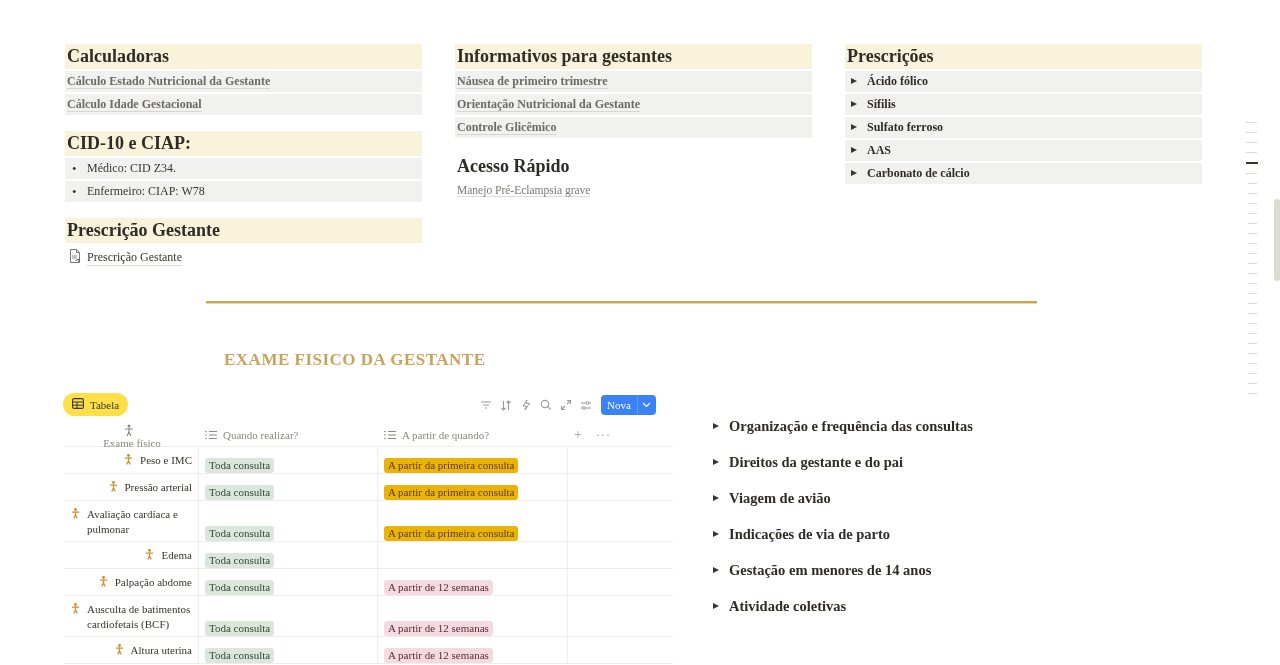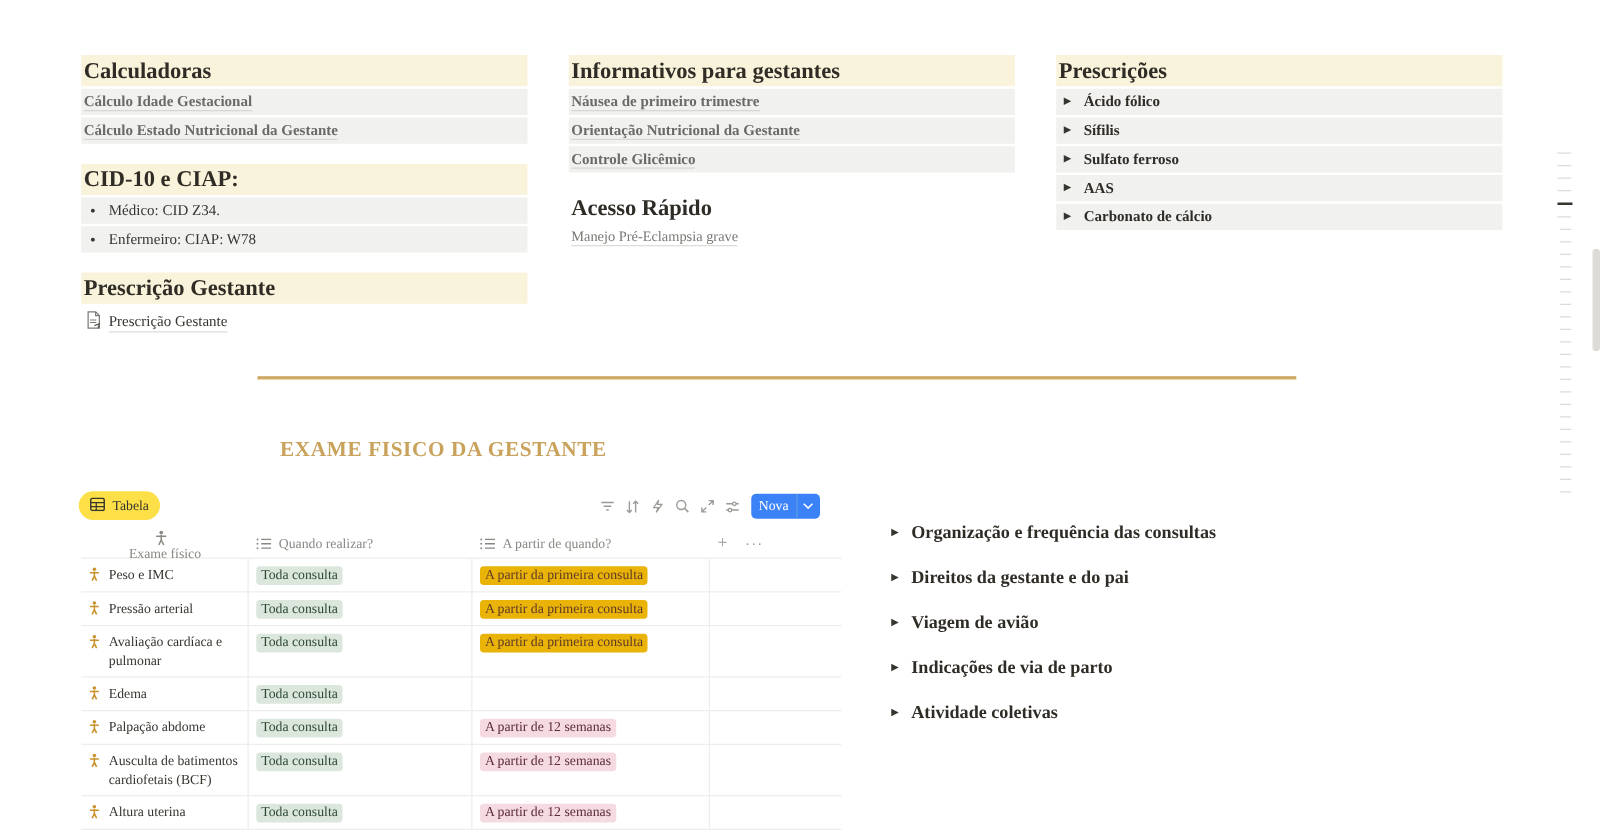--- a/index.html
+++ b/index.html
@@ -44,21 +44,21 @@
 
   .toolbar { position: absolute; left: 476px; top: 395px; height: 20px; display: flex; align-items: center; gap: 0; }
   .tb-icon { width: 20px; height: 20px; display: flex; align-items: center; justify-content: center; color: #9b9a97; }
   .new-btn { margin-left: 5px; display: flex; height: 20px; border-radius: 4px; overflow: hidden; background: #3b82f6; color: #fff; font-size: 11px; }
   .new-btn .lbl { padding: 0 6px; line-height: 20px; }
   .new-btn .drop { width: 19px; border-left: 1px solid #5d9be3; display: flex; align-items: center; justify-content: center; }
 
   .table { position: absolute; left: 65px; top: 424px; width: 608px; font-size: 11px; }
   .thead { display: flex; height: 23px; border-bottom: 1px solid #ededeb; color: #8a8883; }
   .tr { display: flex; border-bottom: 1px solid #ededeb; }
-  .c { padding: 0 6px; display: flex; align-items: flex-start; }
+  .c { padding: 0 6px; display: flex; align-items: flex-end; }
   .c1 { width: 134px; border-right: 1px solid #ededeb; flex-direction: column; }
   .c2 { width: 179px; border-right: 1px solid #ededeb; }
   .c3 { width: 190px; border-right: 1px solid #ededeb; }
   .c4 { flex: 1; }
   .thead .c { align-items: center; border-right: none; }
   .thead .c1 { width: 134px; } .thead .c2 { width: 179px; } .thead .c3 { width: 190px; }
   .th-ico { margin-right: 6px; display: flex; align-items: center; }
   .cell-name { display: flex; gap: 7px; padding-top: 6px; line-height: 15px; color: #37352f; }
   .tag { display: inline-block; margin-top: 6px; padding: 0 4px; height: 15px; line-height: 15px; border-radius: 3px; white-space: nowrap; font-size: 11px; }
   .tag.green { background: #dbe6dd; color: #2e4a35; }
@@ -73,22 +73,22 @@
   .outline i { display: block; height: 1px; background: #dcdbd8; margin-bottom: 9px; width: 11px; }
   .outline i.active { background: #37352f; height: 2px; width: 12px; }
   .outline i.short { width: 9px; margin-left: 2px; }
   .scrollbar { position: absolute; left: 1274px; top: 199px; width: 6px; height: 82px; background: #dcdbd6; border-radius: 3px; }
 </style>
 </head>
 <body>
 
 <div class="col col-1">
   <div class="hdr">Calculadoras</div>
+  <div class="row link"><span>Cálculo Estado Nutricional da Gestante</span></div>
   <div class="row link"><span>Cálculo Idade Gestacional</span></div>
-  <div class="row link"><span>Cálculo Estado Nutricional da Gestante</span></div>
   <div class="gap"></div>
   <div class="hdr">CID-10 e CIAP:</div>
   <div class="row bullet">Médico: CID Z34.</div>
   <div class="row bullet">Enfermeiro: CIAP: W78</div>
   <div class="gap"></div>
   <div class="hdr">Prescrição Gestante</div>
   <div class="page-link">
     <span>
       <svg width="16" height="16" viewBox="0 0 16 16">
           <path d="M3.5 1.5h6l3 3v10h-9z" fill="none" stroke="#7d7b77" stroke-width="1"></path>
@@ -340,20 +340,21 @@
       </div>
     <div class="c c4"></div>
   </div>
 </div>
 
 <div class="toggles">
   <div class="tg"><i class="tri"></i><span>Organização e frequência das consultas</span></div>
   <div class="tg"><i class="tri"></i><span>Direitos da gestante e do pai</span></div>
   <div class="tg"><i class="tri"></i><span>Viagem de avião</span></div>
   <div class="tg"><i class="tri"></i><span>Indicações de via de parto</span></div>
+  <div class="tg"><i class="tri"></i><span>Gestação em menores de 14 anos</span></div>
   <div class="tg"><i class="tri"></i><span>Atividade coletivas</span></div>
 </div>
 
 <div class="outline">
   <i></i>
     <i></i>
     <i></i>
     <i></i>
     <i class="active"></i>
     <i></i>

